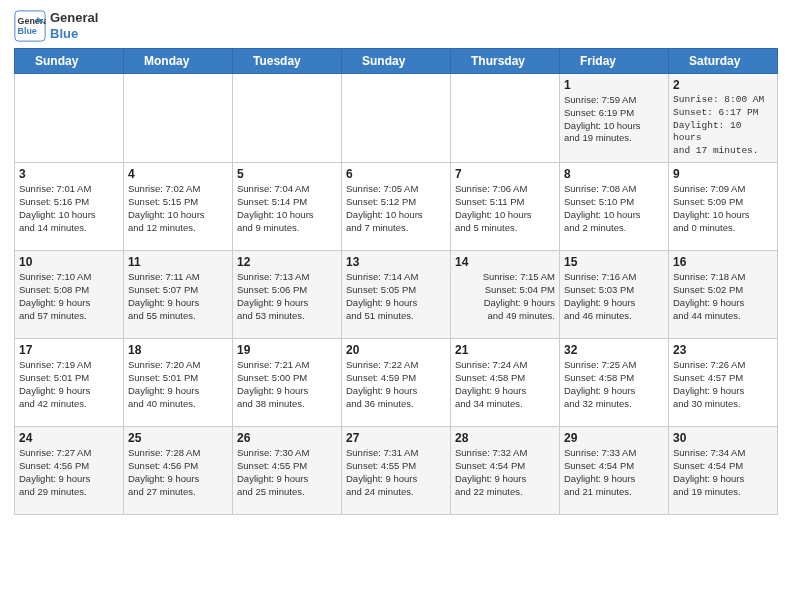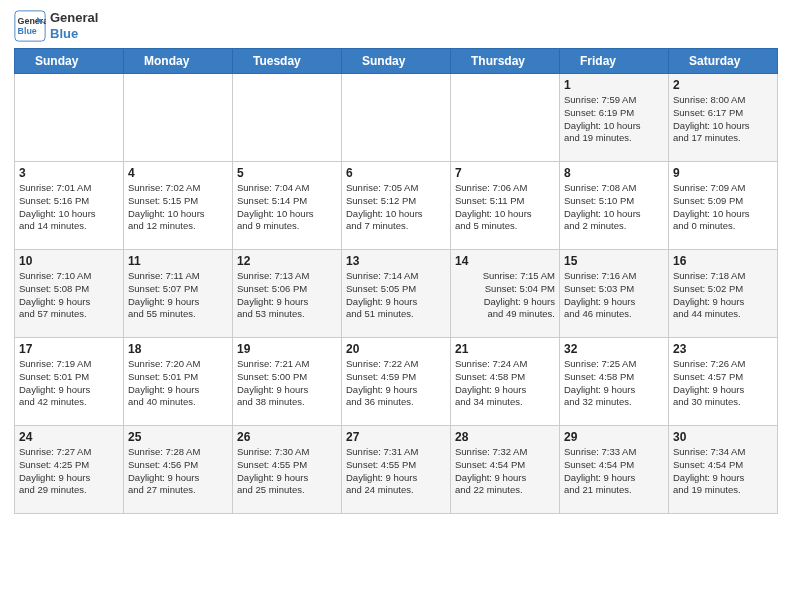--- a/index.html
+++ b/index.html
@@ -138,21 +138,21 @@
           <td class="empty-cell"></td>
           <td>
             <span class="day-number">1</span>
             <div class="day-info" style="white-space: pre-line;">Sunrise: 7:59 AM
 Sunset: 6:19 PM
 Daylight: 10 hours
 and 19 minutes.</div>
           </td>
           <td>
             <span class="day-number">2</span>
-            <div class="day-info" style="white-space: pre-line;">Sunrise: 8:00 AM
+            <div class="day-info" style="white-space: pre-line; font-family: Liberation Mono, monospace;">Sunrise: 8:00 AM
 Sunset: 6:17 PM
 Daylight: 10 hours
 and 17 minutes.</div>
           </td>
         </tr>
         <tr>
           <td>
             <span class="day-number">3</span>
             <div class="day-info" style="white-space: pre-line;">Sunrise: 7:01 AM
 Sunset: 5:16 PM
@@ -301,21 +301,21 @@
             <div class="day-info" style="white-space: pre-line;">Sunrise: 7:26 AM
 Sunset: 4:57 PM
 Daylight: 9 hours
 and 30 minutes.</div>
           </td>
         </tr>
         <tr>
           <td>
             <span class="day-number">24</span>
             <div class="day-info" style="white-space: pre-line;">Sunrise: 7:27 AM
-Sunset: 4:25 PM
+Sunset: 4:56 PM
 Daylight: 9 hours
 and 29 minutes.</div>
           </td>
           <td>
             <span class="day-number">25</span>
             <div class="day-info" style="white-space: pre-line;">Sunrise: 7:28 AM
 Sunset: 4:56 PM
 Daylight: 9 hours
 and 27 minutes.</div>
           </td>

